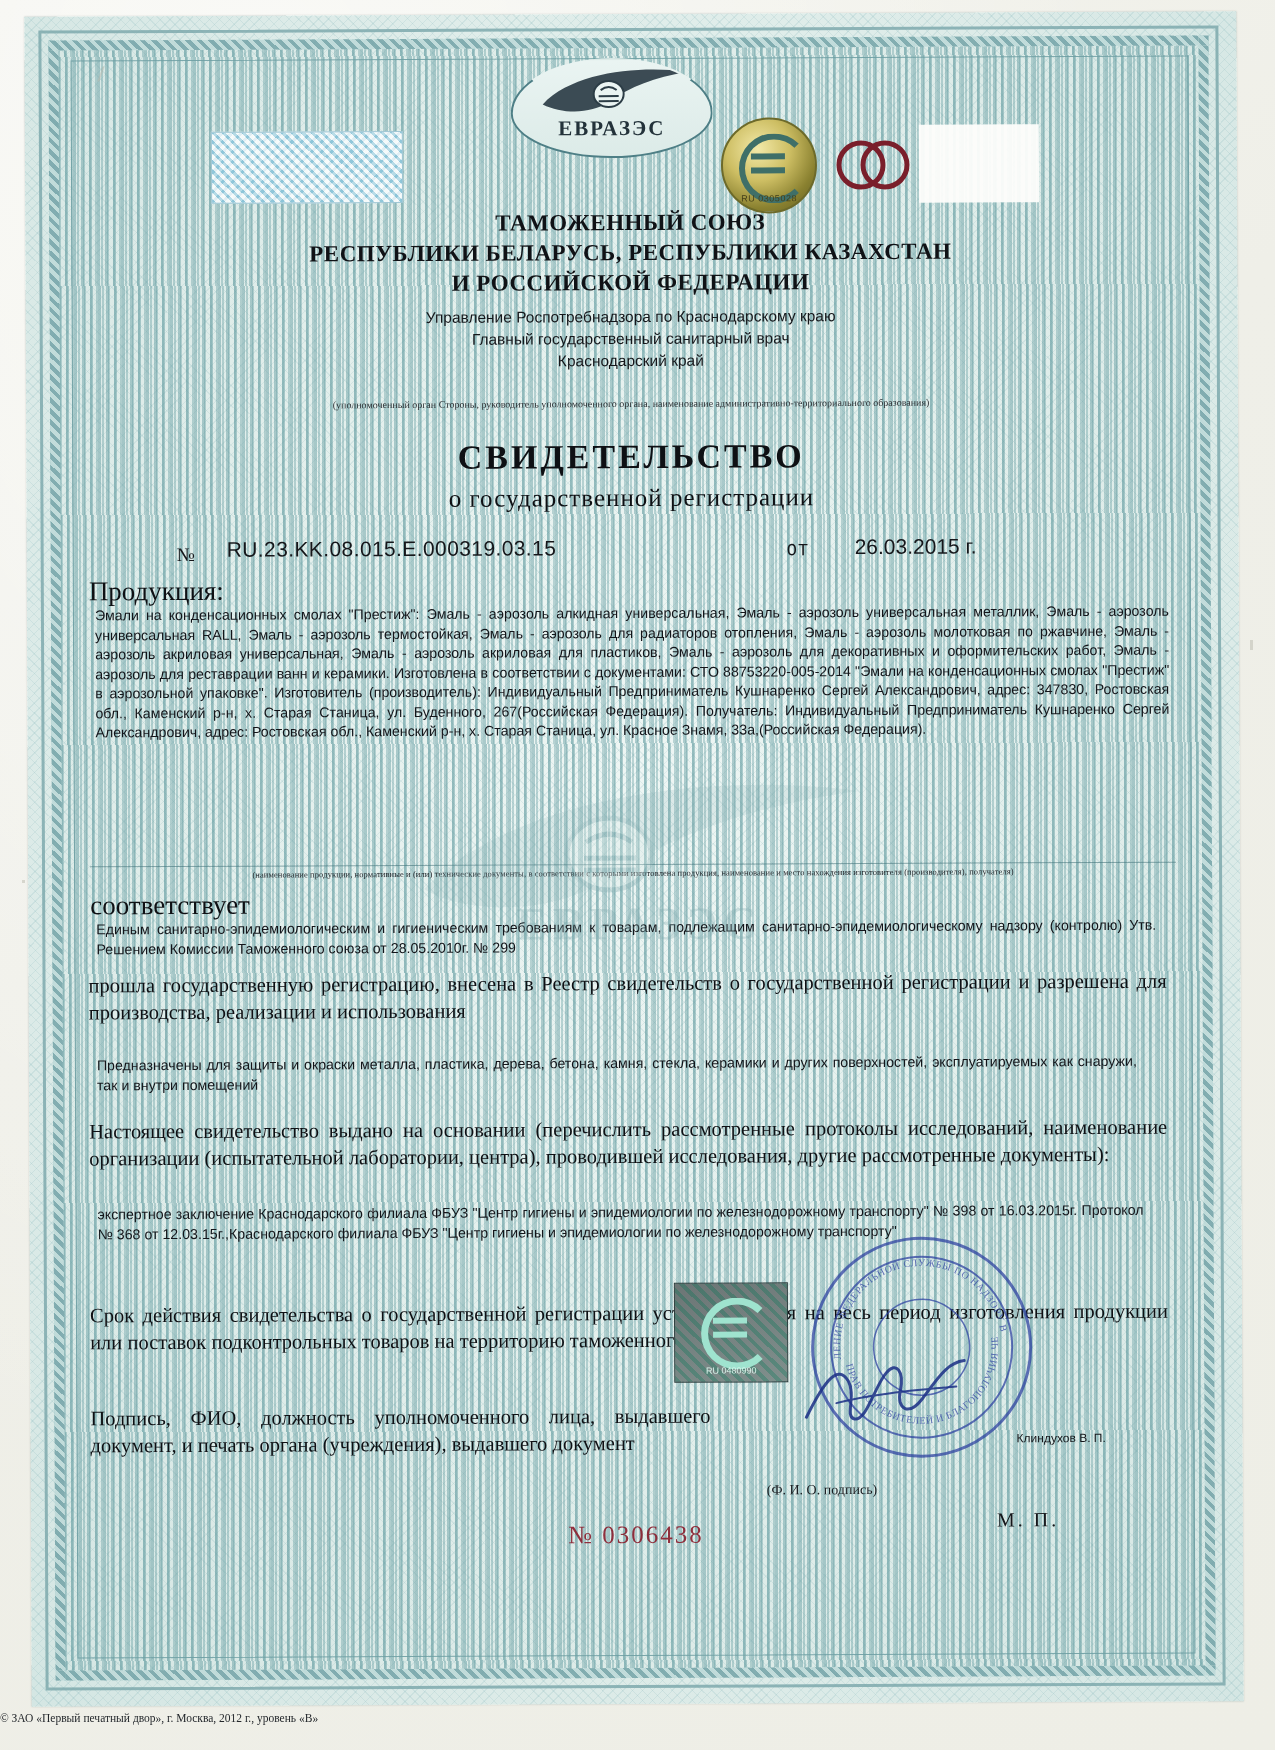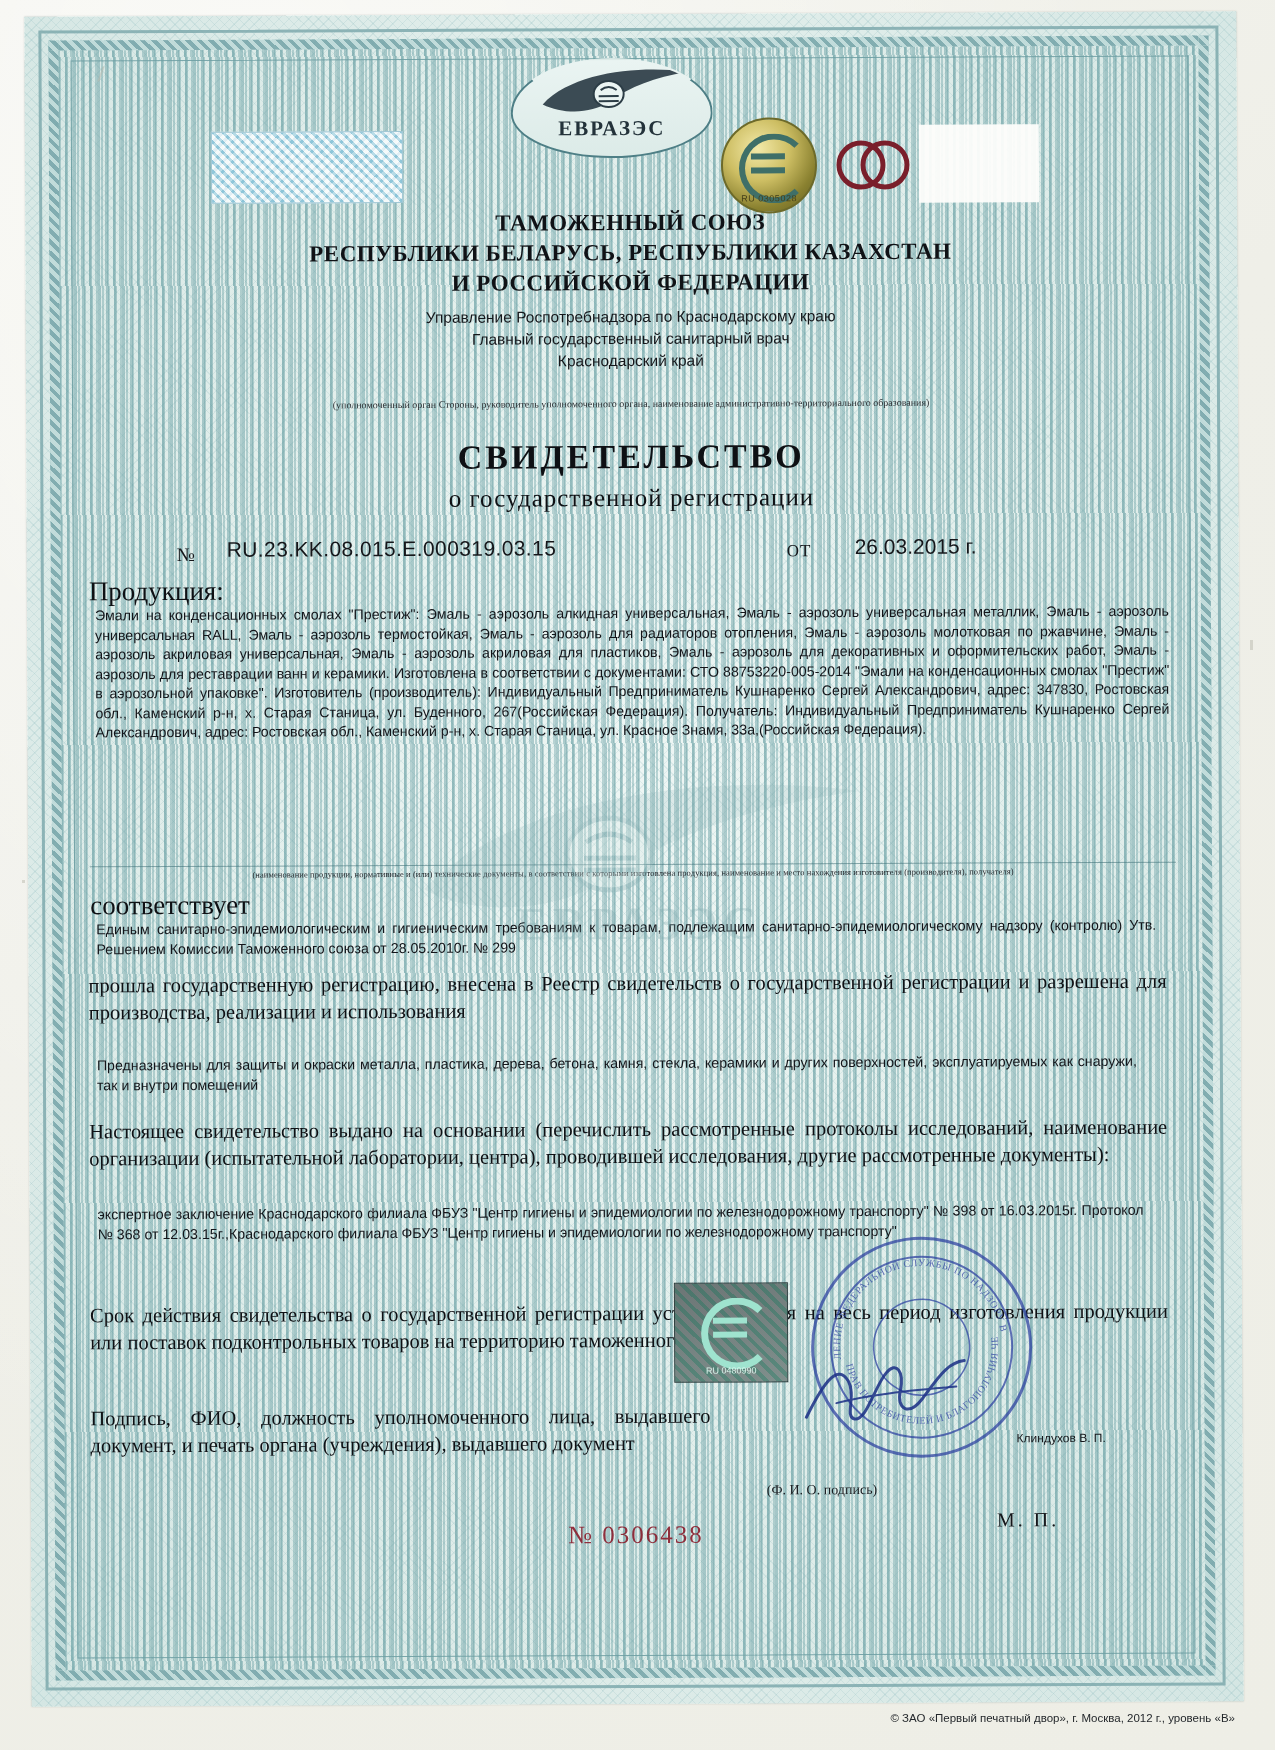--- a/index.html
+++ b/index.html
@@ -203,21 +203,21 @@
     font-family: "Liberation Serif", serif;
     font-size: 25px;
     letter-spacing: 1px;
     color: #0e1014;
   }
 
   
   #numrow { position: absolute; left: 104px; top: 478px; width: 920px; height: 34px; }
   #num-symbol { position: absolute; left: 0; top: 6px; font-family: "Liberation Serif", serif; font-size: 19px; }
   #num-value { position: absolute; left: 50px; top: 0; font-size: 21px; letter-spacing: .4px; }
-  #ot-label { position: absolute; left: 610px; top: 6px; font-family:Liberation Serif, serif; font-size: 17px; letter-spacing: 1px;}
+  #ot-label { position: absolute; left: 610px; top: 6px; font-family:Liberation Mono, monospace; font-size: 17px; letter-spacing: 1px;}
   #date-value { position: absolute; left: 678px; top: 0; font-size: 21px; }
 
   
   .lbl-serif {
     position: absolute;
     font-family: "Liberation Serif", serif;
     font-size: 27px;
     color: #0e1014;
   }
   .body-text {
@@ -347,24 +347,24 @@
   }
   #official-name {
     position: absolute; left: 940px; top: 1375px;
     font-size: 12px;
     color: #15171b;
   }
 
   #printer-credit {
     position: absolute;
     left: 0; right: 40px; top: 1712px;
-    text-align: right;
+    text-align: left;
     font-size: 11.5px;
     color: #24282c;
-    font-family: Liberation Sans, sans-serif;
+    font-family: Liberation Serif, serif;
   }
 
   
   .speck { position: absolute; background: #b9b9ae; opacity: .5; }
 </style>
 </head>
 <body>
 
 <div id="scan">
 

